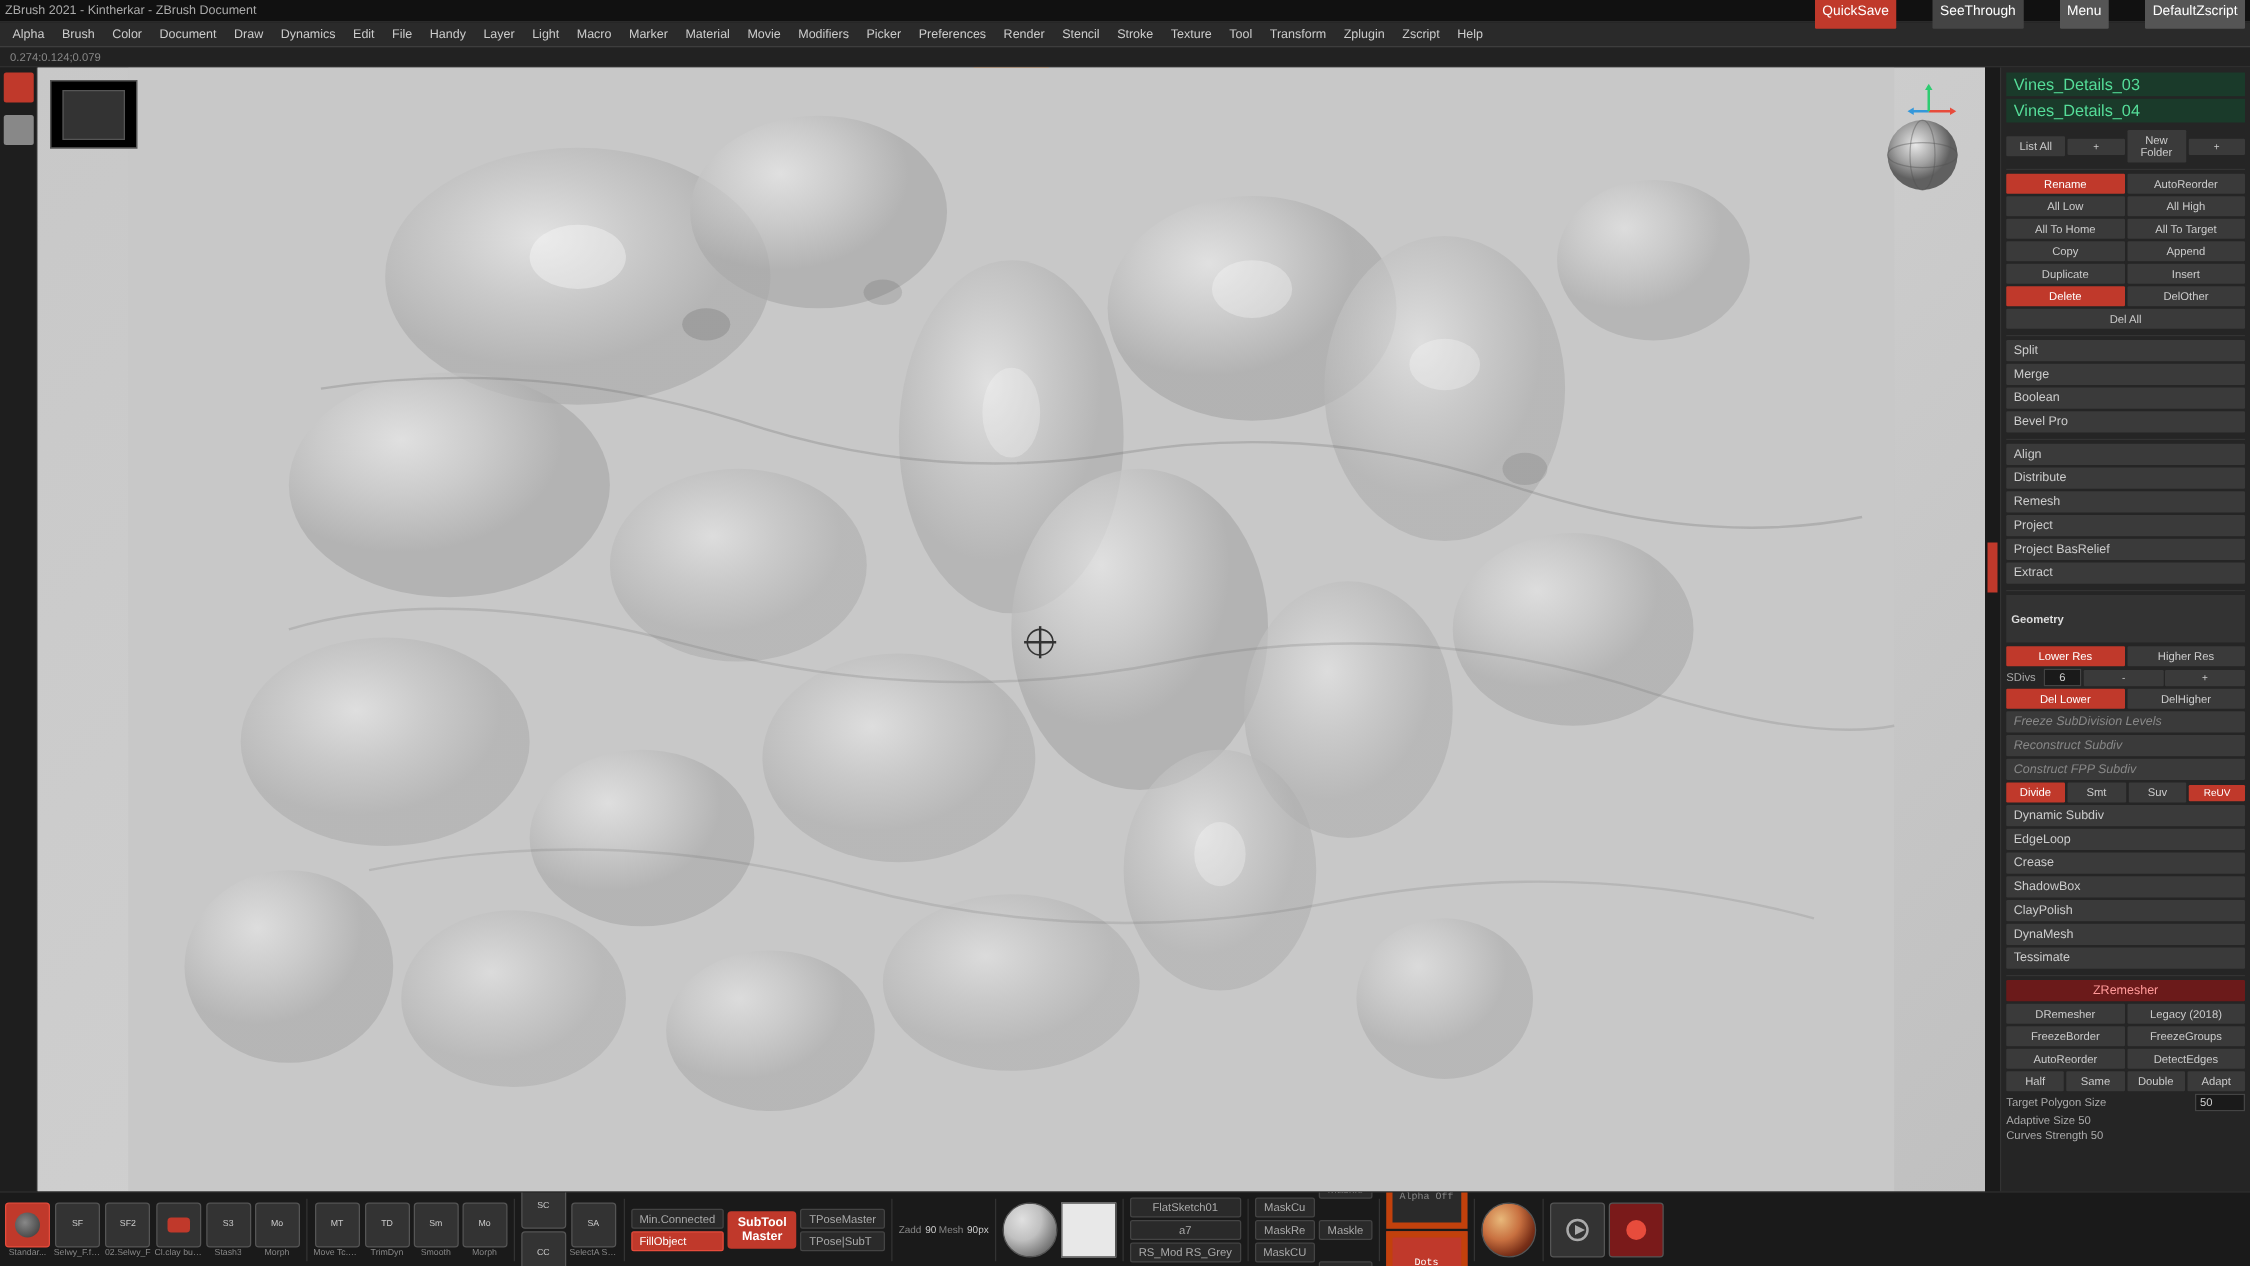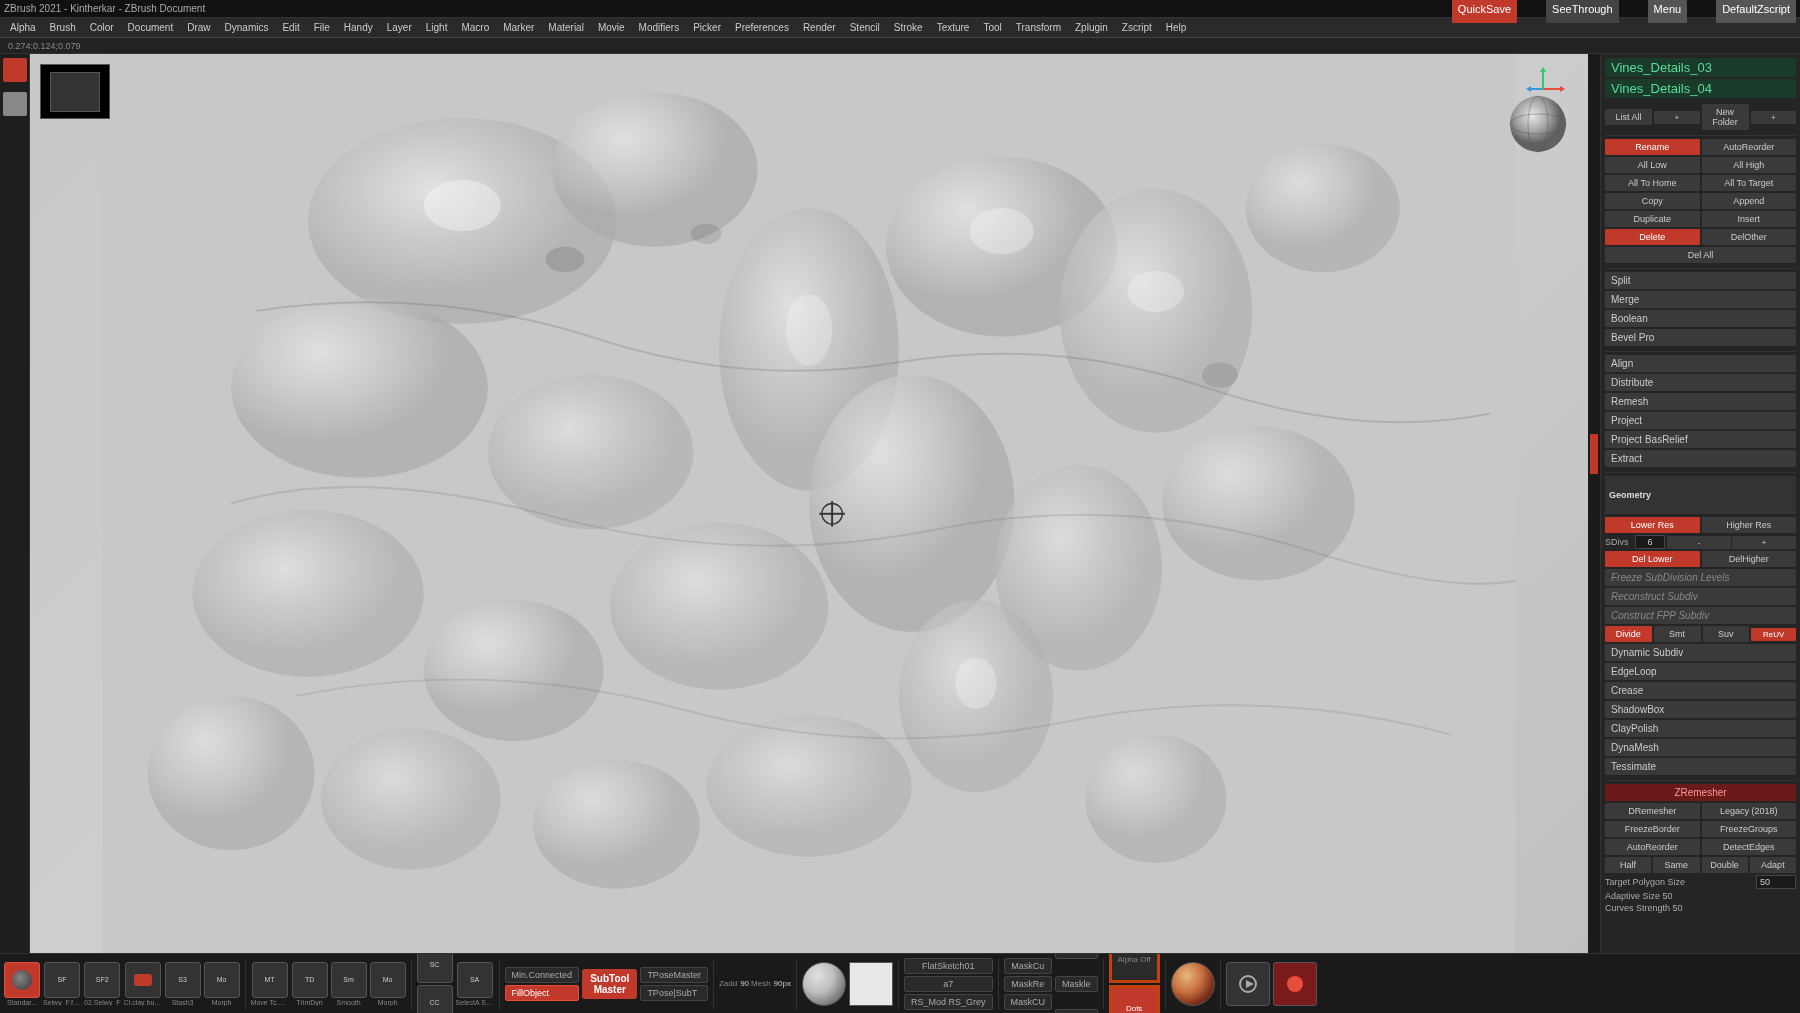--- a/index.html
+++ b/index.html
@@ -428,24 +428,25 @@
 
     
     .toggle-btn-group {
       display: flex;
       flex-direction: column;
       gap: 2px;
     }
     .toggle-btn {
       background: #2a2a2a;
       color: #888;
-      border: 3px solid #c2410c;
+      border: 5px solid #c2410c;
       padding: 16px 6px;
       font-size: 8px;
       cursor: pointer;
+      font-family: Liberation Mono, monospace;
     }
     .toggle-btn.on {
       background: #c0392b;
       color: white;
     }
 
     
     .action-icon-btn {
       width: 44px;
       height: 44px;

